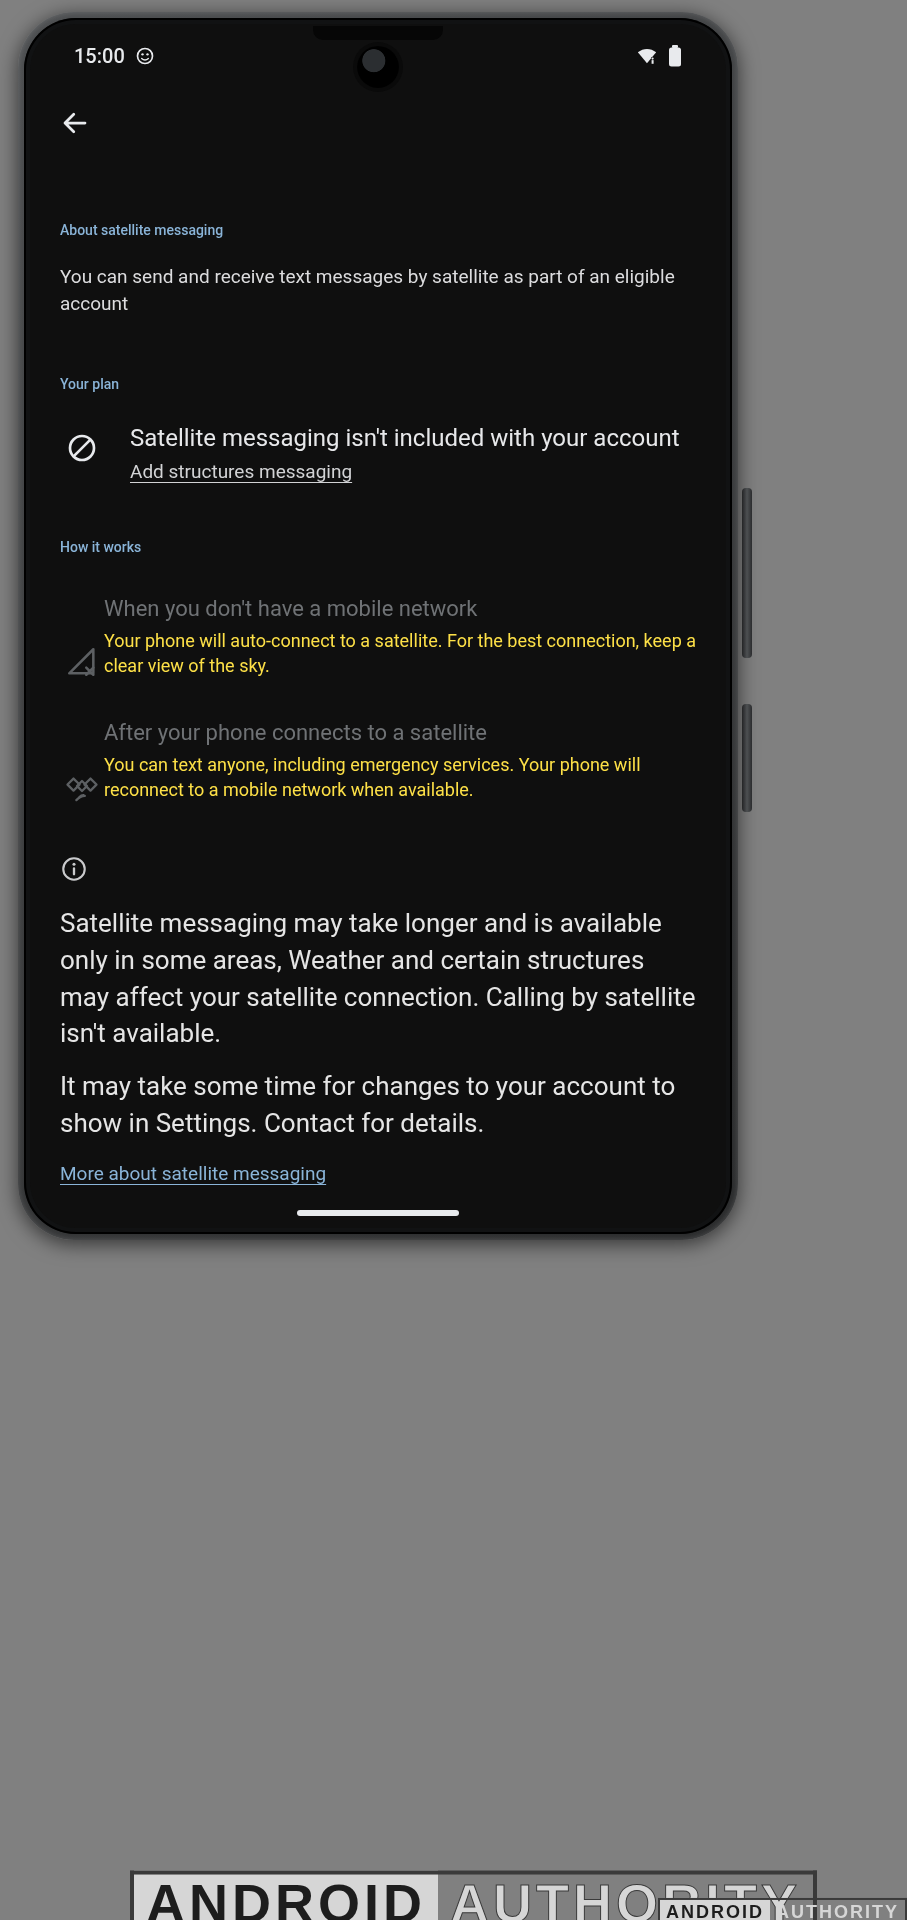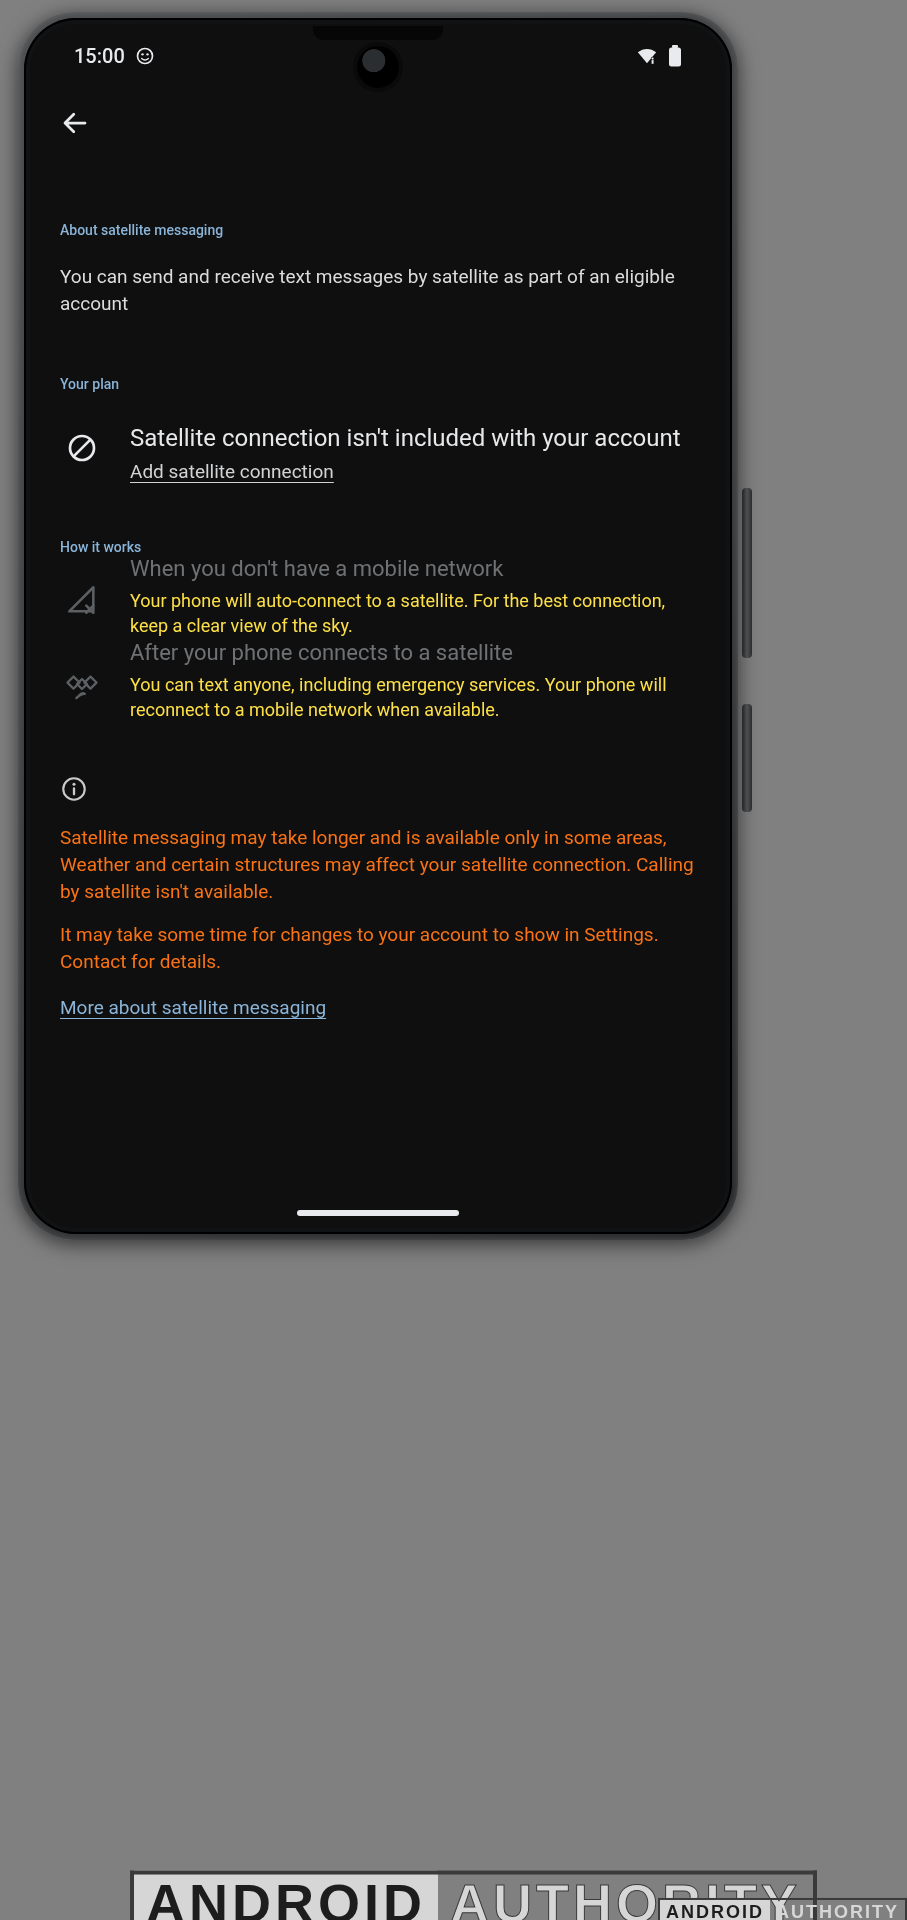--- a/index.html
+++ b/index.html
@@ -155,22 +155,22 @@
     display: inline-block;
     margin-top: 6px;
     font-size: 19px;
     color: #d2d3d5;
     text-decoration: underline;
     text-underline-offset: 4px;
   }
 
   .how-item {
     display: flex;
-    gap: 26px;
-    align-items: center;
+    margin-top: 40px;
+    align-items: flex-end;
   }
   .how-item .icon-wrap {
     width: 44px;
     flex: none;
     display:flex;
     justify-content:center;
     padding-top: 6px;
   }
   .how-item .how-body { flex: 1; }
   .how-title {
@@ -181,22 +181,22 @@
   .how-desc {
     font-size: 18px;
     color: #fde047;
     line-height: 1.42;
     margin-top: 4px;
   }
 
   .info-icon-row { margin-top: 52px; }
 
   .footer-p {
-    color: #f97316;
-    font-size: 19px;
+    color: #e5e5e5;
+    font-size: 26px;
     line-height: 1.42;
     margin-top: 22px;
   }
   .footer-link {
     display: inline-block;
     margin-top: 20px;
     color: #8ab4d8;
     font-size: 19px;
     text-decoration: underline;
     text-underline-offset: 4px;
@@ -323,22 +323,22 @@
         <div class="plan-row">
           <div class="icon-wrap">
             <span>
               <svg width="32" height="32" viewBox="0 0 24 24" fill="none">
                 <circle cx="12" cy="12" r="9" stroke="#e8eaed" stroke-width="2"></circle>
                 <line x1="5.7" y1="18.3" x2="18.3" y2="5.7" stroke="#e8eaed" stroke-width="2"></line>
               </svg>
             </span>
           </div>
           <div class="plan-body">
-            <div class="plan-title">Satellite connection isn't included with your account</div>
-            <a class="plan-link" href="#">Add satellite connection</a>
+            <div class="plan-title">Satellite messaging isn't included with your account</div>
+            <a class="plan-link" href="#">Add structures messaging</a>
           </div>
         </div>
 
         <div class="section-label how">How it works</div>
 
         <div class="how-item">
           <div class="icon-wrap">
             <span>
               <svg width="34" height="34" viewBox="0 0 24 24" fill="none">
                 <path d="M3 20 L20 3 L20 20 Z" stroke="#5d6063" stroke-width="1.8" stroke-linejoin="round" fill="none"></path>

